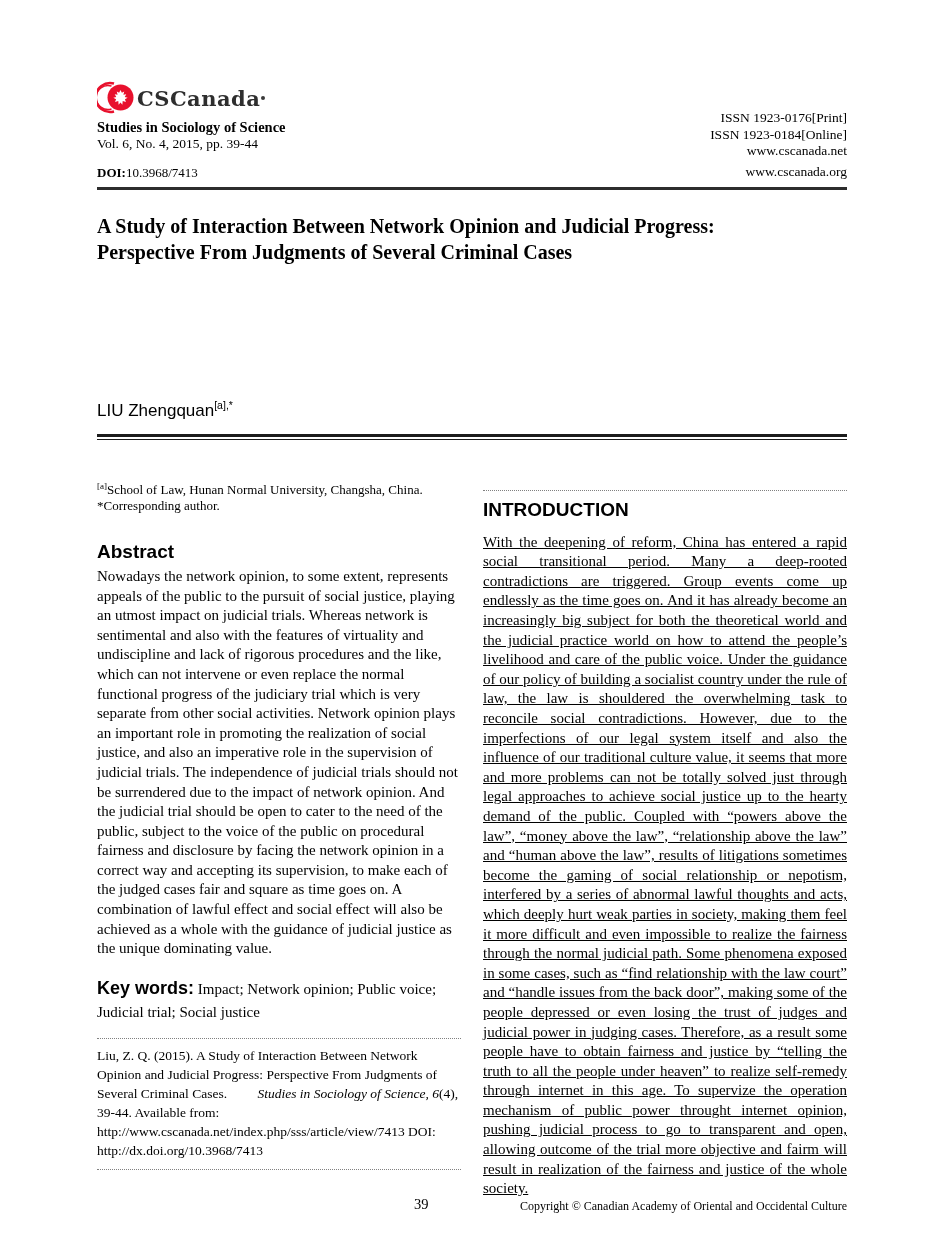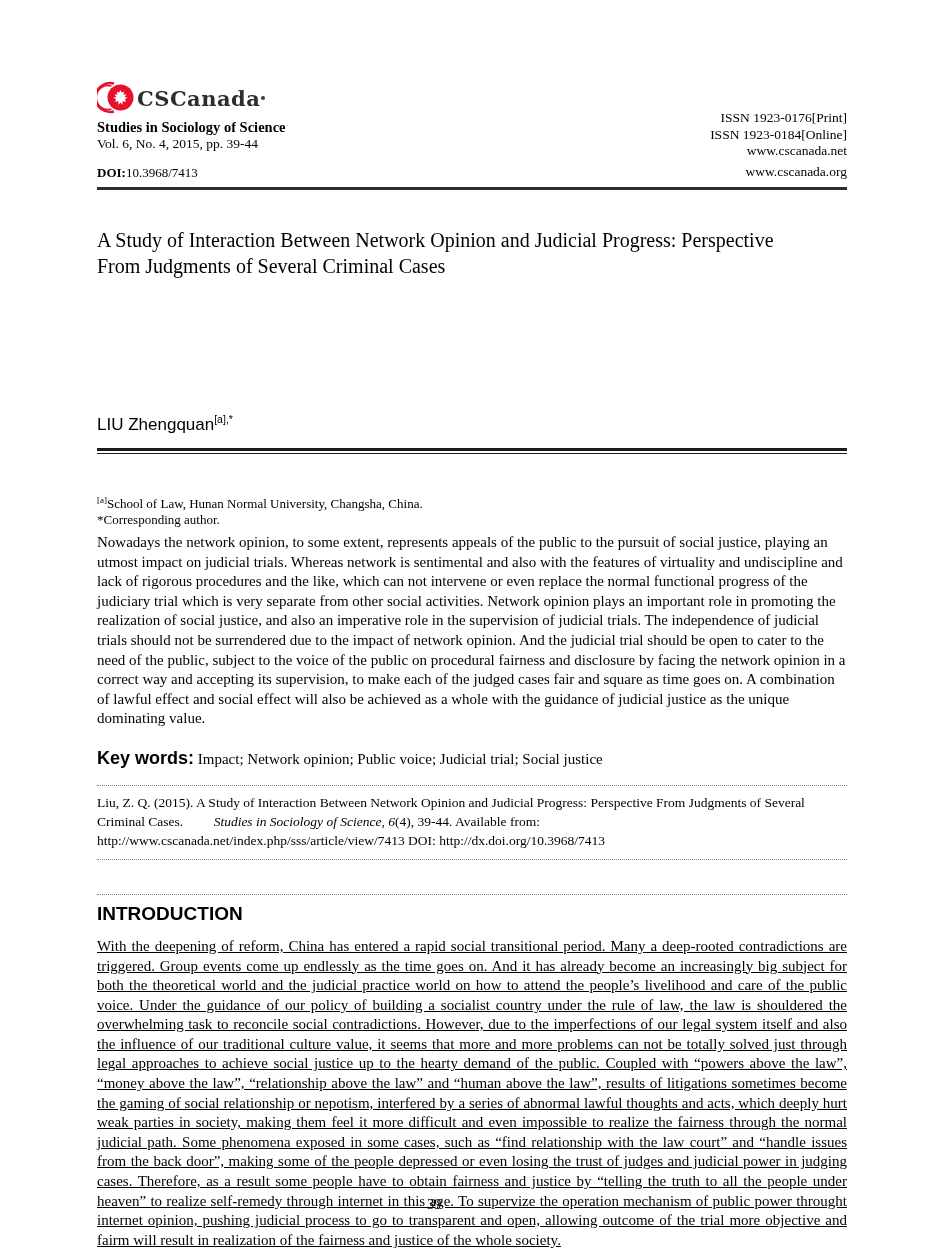--- a/index.html
+++ b/index.html
@@ -22,29 +22,29 @@
   .journal-name { font-weight:bold; font-size:14.5px; line-height:17px; margin-top:3px; }
   .vol-line { font-size:13.5px; line-height:16px; }
   .doi-line { font-size:13px; line-height:17px; margin-top:12px; }
   .doi-line b { font-weight:bold; }
   .header-right { text-align:right; font-size:13.5px; line-height:16.5px; padding-bottom:1px; }
   .header-right .org-line { margin-top:4px; }
   .header-rule { border-bottom:3px solid #2d2d2d; margin-top:6px; }
 
   
   .paper-title {
-    margin-top:37px; max-width:720px;
-    font-size:20px; font-weight:normal; line-height:26px;
+    margin-top:23px; max-width:720px;
+    font-size:20px; font-weight:bold; line-height:26px;
   }
   .author-line { margin-top:134px; font-family:Liberation Sans, sans-serif; font-size:17px; }
   .author-line sup { font-size:10.5px; vertical-align:super; }
   .author-rule { margin-top:13px; height:6px; border-top:3px solid #1c1c1c; border-bottom:1px solid #1c1c1c; }
 
   
-  .columns { display:flex; gap:22px; margin-top:38px;flex-direction:column; }
+  .columns { display:flex; gap:22px; margin-top:38px; }
   .col { flex:1; min-width:0; }
 
   .affil { font-size:13px; line-height:16.5px; }
   .affil sup { font-size:9px; vertical-align:super; }
   .dates { font-size:13px; line-height:16.5px; margin-top:20px; }
 
   .sec-heading {
     font-family:"Liberation Sans", sans-serif; font-weight:bold;
     font-size:19px; line-height:22px; margin-top:26px;
   }
@@ -58,21 +58,21 @@
     padding:7px 0 9px 0; font-size:13.5px; line-height:19px;
   }
   .citation-box i { font-style:italic;margin-left:27px; }
 
   .intro-rule { border-top:1px dotted #808080; margin-top:12px; }
   .intro-heading { margin-top:8px; }
   .intro-text { font-size:15px; line-height:19.6px; margin-top:12px; text-align:justify;text-decoration:underline; }
 
   
   .footer { position:absolute; left:97px; width:750px; top:1196px; height:20px; }
-  .page-num { position:absolute; left:330px; top:0; font-size:14.5px; }
+  .page-num { position:absolute; left:317px; top:0; font-size:14.5px; }
   .copyright { position:absolute; right:0; top:3px; font-size:12px; }
 </style>
 </head>
 <body>
 
 <div class="content">
 
   <div class="header">
     <div>
       <div class="logo-row">
@@ -105,33 +105,35 @@
 
   <div class="columns">
 
     <div class="col">
       <div class="affil">
         <div><sup>[a]</sup><span>School of Law, Hunan Normal University, Changsha, China.</span></div>
         <div>*Corresponding author.</div>
       </div>
 
 
+      <h2 class="sec-heading">Abstract</h2>
       <p class="abstract-text">Nowadays the network opinion, to some extent, represents appeals of the public to the pursuit of social justice, playing an utmost impact on judicial trials. Whereas network is sentimental and also with the features of virtuality and undiscipline and lack of rigorous procedures and the like, which can not intervene or even replace the normal functional progress of the judiciary trial which is very separate from other social activities. Network opinion plays an important role in promoting the realization of social justice, and also an imperative role in the supervision of judicial trials. The independence of judicial trials should not be surrendered due to the impact of network opinion. And the judicial trial should be open to cater to the need of the public, subject to the voice of the public on procedural fairness and disclosure by facing the network opinion in a correct way and accepting its supervision, to make each of the judged cases fair and square as time goes on. A combination of lawful effect and social effect will also be achieved as a whole with the guidance of judicial justice as the unique dominating value.</p>
 
       <p class="keywords"><span class="kw-label">Key words:</span><span> Impact; Network opinion; Public voice; Judicial trial; Social justice</span></p>
 
       <div class="citation-box">
         <span>Liu, Z. Q. (2015). A Study of Interaction Between Network Opinion and Judicial Progress: Perspective From Judgments of Several Criminal Cases. </span><i>Studies in Sociology of Science, 6</i><span>(4), 39-44. Available from: </span><span>http://www.cscanada.net/index.php/sss/article/view/7413</span><span>  DOI: </span><span>http://dx.doi.org/10.3968/7413</span>
       </div>
     </div>
 
     <div class="col">
       <div class="intro-rule"></div>
       <h2 class="sec-heading intro-heading">INTRODUCTION</h2>
       <p class="intro-text">With the deepening of reform, China has entered a rapid social transitional period. Many a deep-rooted contradictions are triggered. Group events come up endlessly as the time goes on. And it has already become an increasingly big subject for both the theoretical world and the judicial practice world on how to attend the people’s livelihood and care of the public voice. Under the guidance of our policy of building a socialist country under the rule of law, the law is shouldered the overwhelming task to reconcile social contradictions. However, due to the imperfections of our legal system itself and also the influence of our traditional culture value, it seems that more and more problems can not be totally solved just through legal approaches to achieve social justice up to the hearty demand of the public. Coupled with “powers above the law”, “money above the law”, “relationship above the law” and “human above the law”, results of litigations sometimes become the gaming of social relationship or nepotism, interfered by a series of abnormal lawful thoughts and acts, which deeply hurt weak parties in society, making them feel it more difficult and even impossible to realize the fairness through the normal judicial path. Some phenomena exposed in some cases, such as “find relationship with the law court” and “handle issues from the back door”, making some of the people depressed or even losing the trust of judges and judicial power in judging cases. Therefore, as a result some people have to obtain fairness and justice by “telling the truth to all the people under heaven” to realize self-remedy through internet in this age. To supervize the operation mechanism of public power throught internet opinion, pushing judicial process to go to transparent and open, allowing outcome of the trial more objective and fairm will result in realization of the fairness and justice of the whole society.</p>
     </div>
 
   </div>
 </div>
 
 <div class="footer">
   <span class="page-num">39</span>
+  <span class="copyright">Copyright © Canadian Academy of Oriental and Occidental Culture</span>
 </div>
 
 </body></html>

